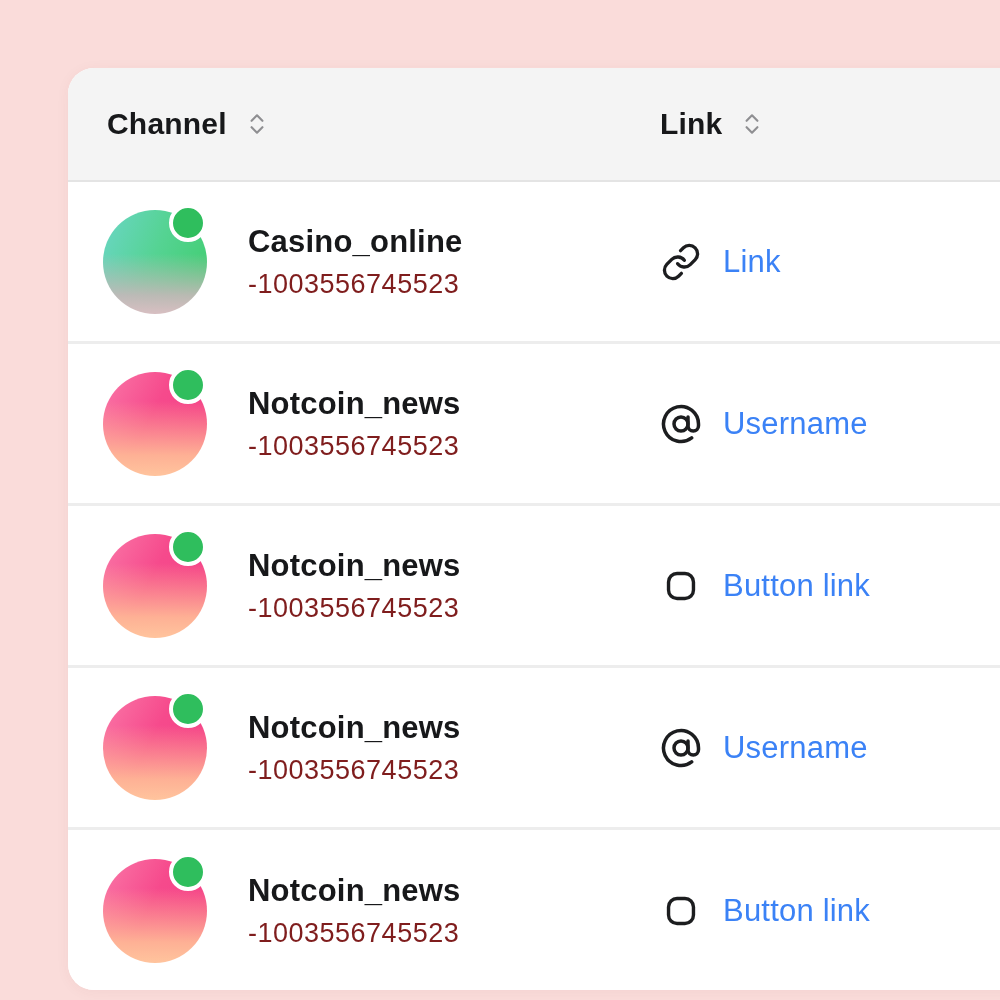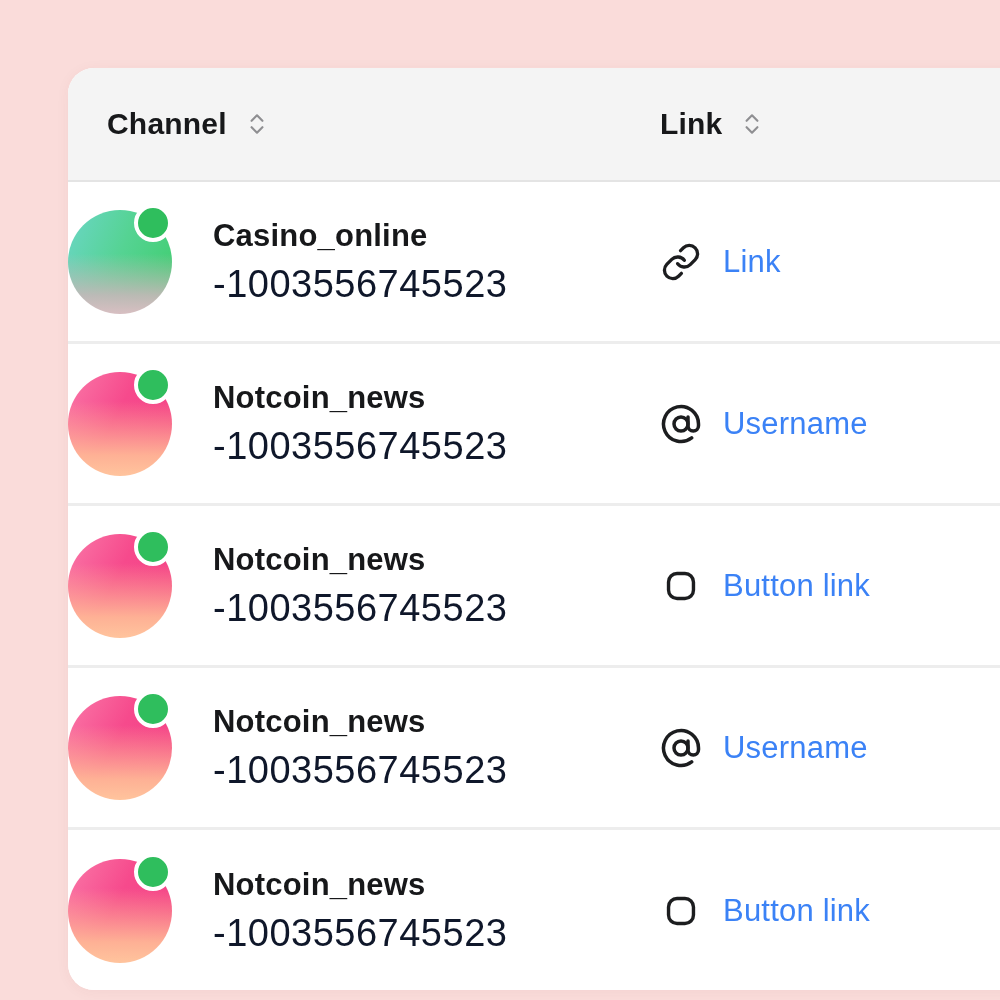--- a/index.html
+++ b/index.html
@@ -43,21 +43,21 @@
   .row {
     display: grid;
     grid-template-columns: 592px 1fr;
     align-items: center;
     height: 162px;
     border-bottom: 3px solid #ededed;
     background: #ffffff;
   }
   .row:last-child { border-bottom: none; }
 
-  .channel-cell { display: flex; align-items: center; gap: 41px; }
+  .channel-cell { display: flex; align-items: center; padding-left: 35px; gap: 41px; }
 
   .avatar-wrap { position: relative; width: 104px; height: 104px; flex: 0 0 104px; }
   .avatar { width: 104px; height: 104px; border-radius: 50%; }
   .avatar--green {
     background:
       linear-gradient(to bottom, rgba(205,182,188,0) 42%, rgba(205,182,188,0.85) 82%, #d8bfc2 100%),
       linear-gradient(112deg, #6bd6c6 0%, #55d393 48%, #3ecd6c 100%);
   }
   .avatar--pink {
     background:
@@ -68,21 +68,21 @@
     position: absolute;
     left: 66px; top: -6px;
     width: 38px; height: 38px;
     border-radius: 50%;
     border: 4px solid #ffffff;
     background: #2fbe5d;
   }
 
   .channel-text { display: flex; flex-direction: column; gap: 9px; }
   .channel-name { font-size: 31px; font-weight: 600; color: #17181a; letter-spacing: 0.2px; }
-  .channel-id   { font-size: 38px; font-weight: 400; color: #0f172a; letter-spacing: 0.5px; }
+  .channel-id   { font-size: 27px; font-weight: 400; color: #7f1d1d; letter-spacing: 0.5px; }
 
   .type-cell { display: flex; align-items: center; gap: 21px; }
   .type-icon { display: inline-flex; color: #1c1d1f; width: 42px; justify-content: center; }
   .type-icon svg { display: none; }
   .row[data-type="link-icon"]        svg.i-link   { display: block; }
   .row[data-type="at-sign-icon"]     svg.i-at     { display: block; }
   .row[data-type="button-link-icon"] svg.i-button { display: block; }
   .type-label { font-size: 31px; font-weight: 500; color: #3b82f6; letter-spacing: 0.2px; }
 </style>
 </head>

